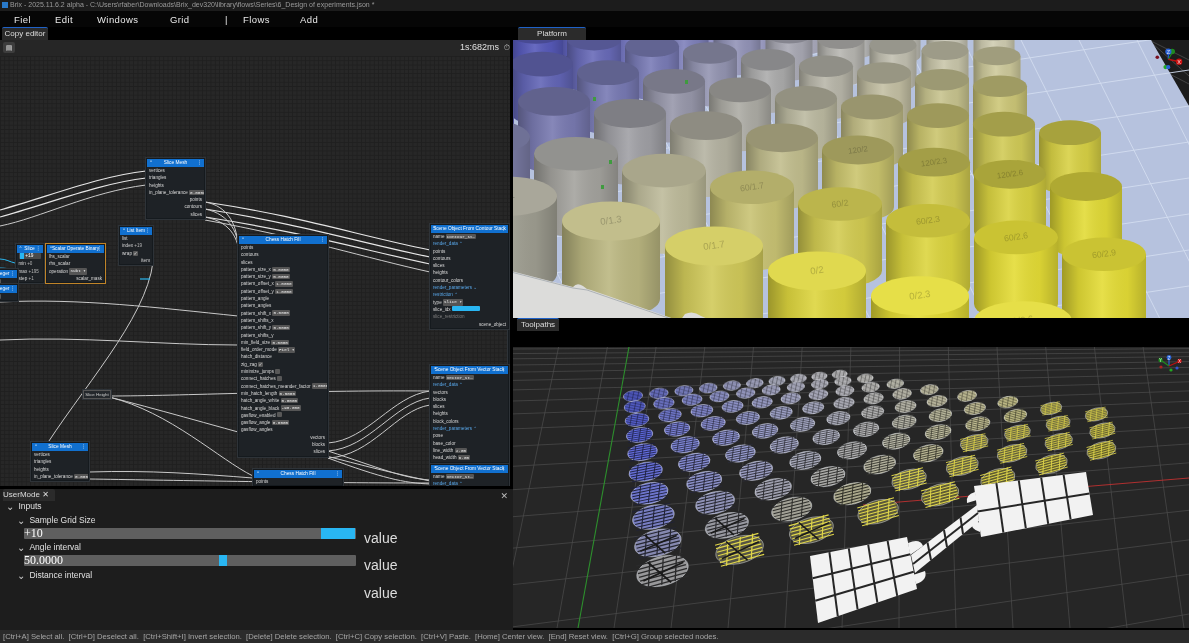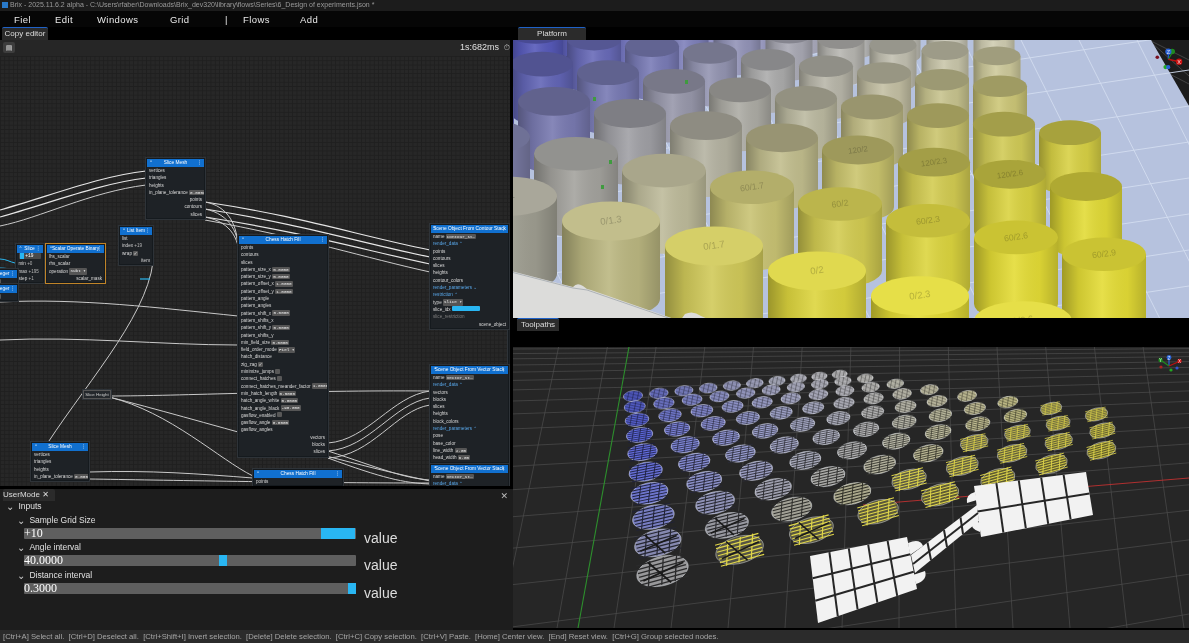--- a/index.html
+++ b/index.html
@@ -2093,23 +2093,19 @@
     <div class="closex">✕</div>
 <div class="lrow" style="left:6px;top:12px"><span class="chev">⌄</span>Inputs</div>
 <div class="lrow" style="left:17px;top:26px"><span class="chev">⌄</span>Sample Grid Size</div>
 <div class="sl" style="top:39px">
       <span class="txt">+10</span>
       <span class="h" style="left:297px;width:34px"></span>
     </div>
 <div class="val" style="top:41px">value</div>
 <div class="lrow" style="left:17px;top:53px"><span class="chev">⌄</span>Angle interval</div>
 <div class="sl" style="top:66px">
-      <span class="txt">40.0000</span>
+      <span class="txt">50.0000</span>
       <span class="h" style="left:195px;width:8px"></span>
     </div>
 <div class="val" style="top:68px">value</div>
 <div class="lrow" style="left:17px;top:81px"><span class="chev">⌄</span>Distance interval</div>
-<div class="sl" style="top:94px">
-      <span class="txt">0.3000</span>
-      <span class="h" style="left:324px;width:8px"></span>
-    </div>
 <div class="val" style="top:96px">value</div>
 </div>
 <div class="statusbar">[Ctrl+A] Select all.&nbsp;&nbsp;[Ctrl+D] Deselect all.&nbsp;&nbsp;[Ctrl+Shift+I] Invert selection.&nbsp;&nbsp;[Delete] Delete selection.&nbsp;&nbsp;[Ctrl+C] Copy selection.&nbsp;&nbsp;[Ctrl+V] Paste.&nbsp;&nbsp;[Home] Center view.&nbsp;&nbsp;[End] Reset view.&nbsp;&nbsp;[Ctrl+G] Group selected nodes.</div>
 </body></html>

